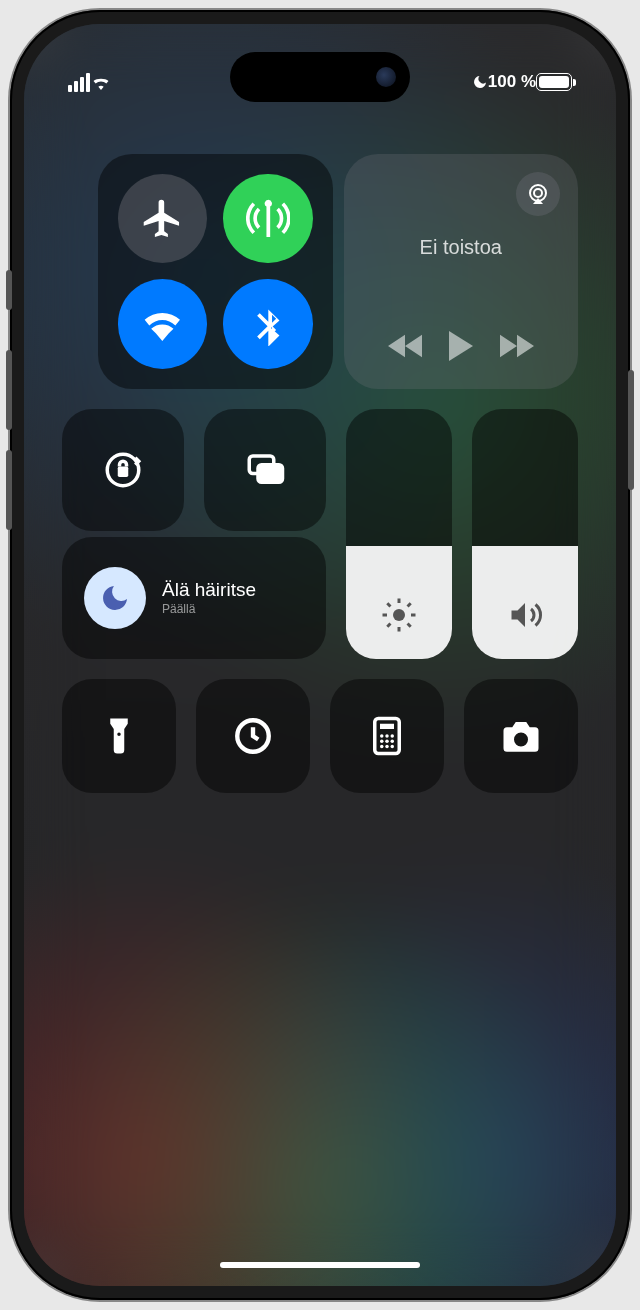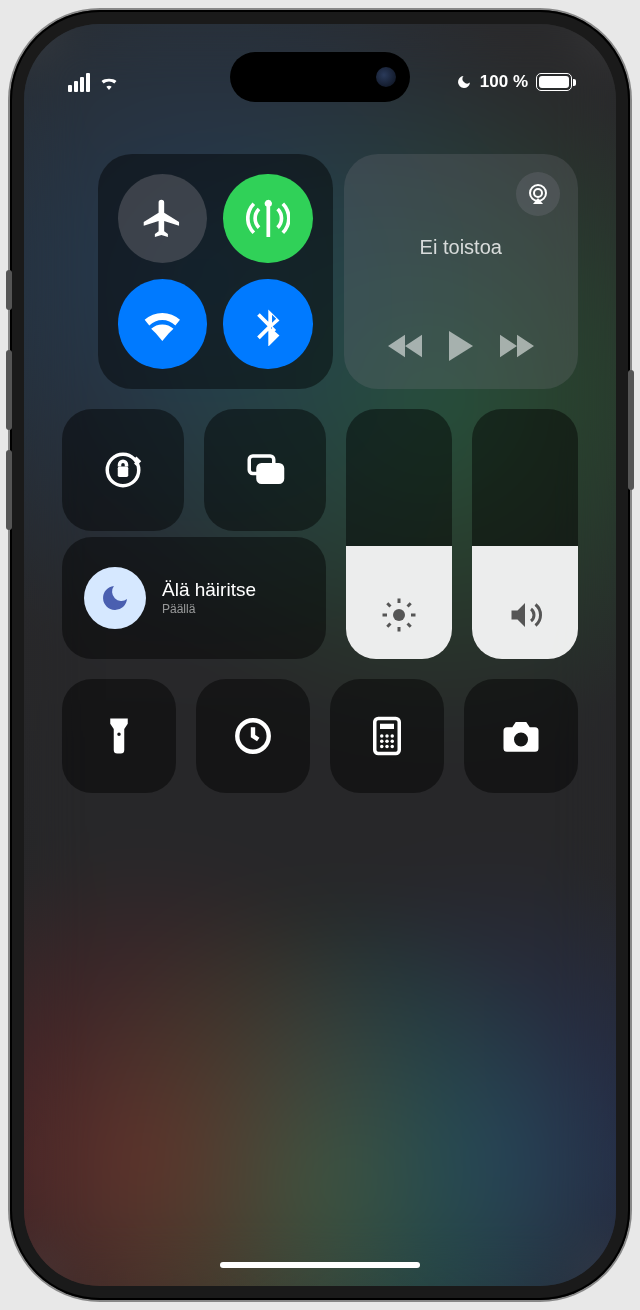--- a/index.html
+++ b/index.html
@@ -82,21 +82,20 @@
   justify-content: space-between;
   align-items: center;
   padding: 0 44px;
   z-index: 15;
   font-size: 17px;
   font-weight: 600;
 }
 .status-left, .status-right {
   display: flex;
   align-items: center;
-  gap: 8px;
 }
 .signal-bars {
   display: flex;
   align-items: flex-end;
   gap: 2px;
 }
 .signal-bars span {
   width: 4px;
   background: #fff;
   border-radius: 1px;

